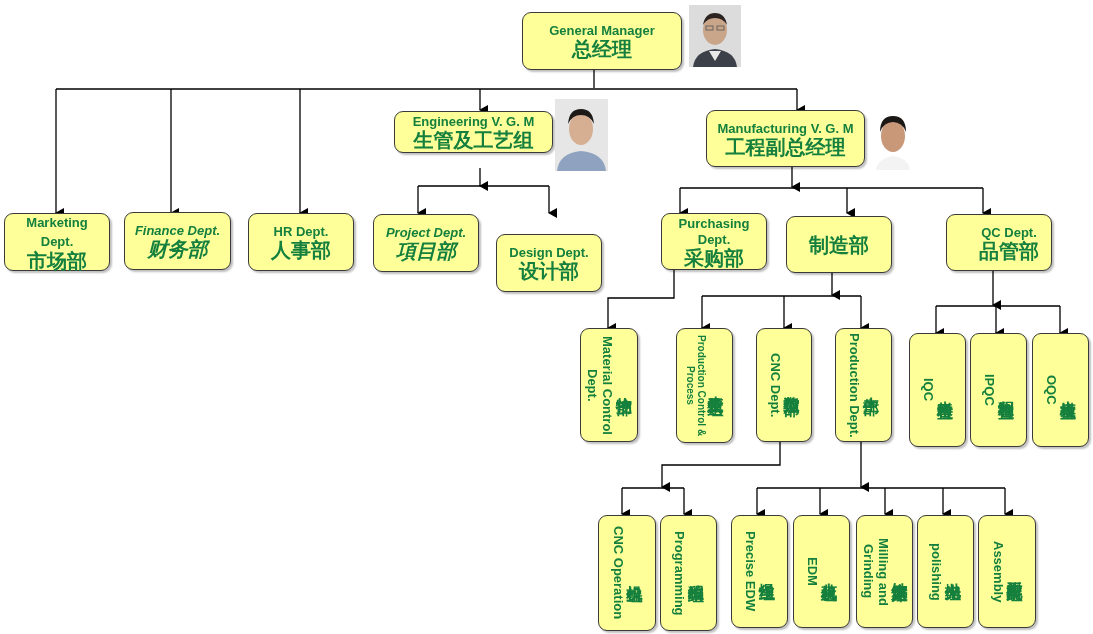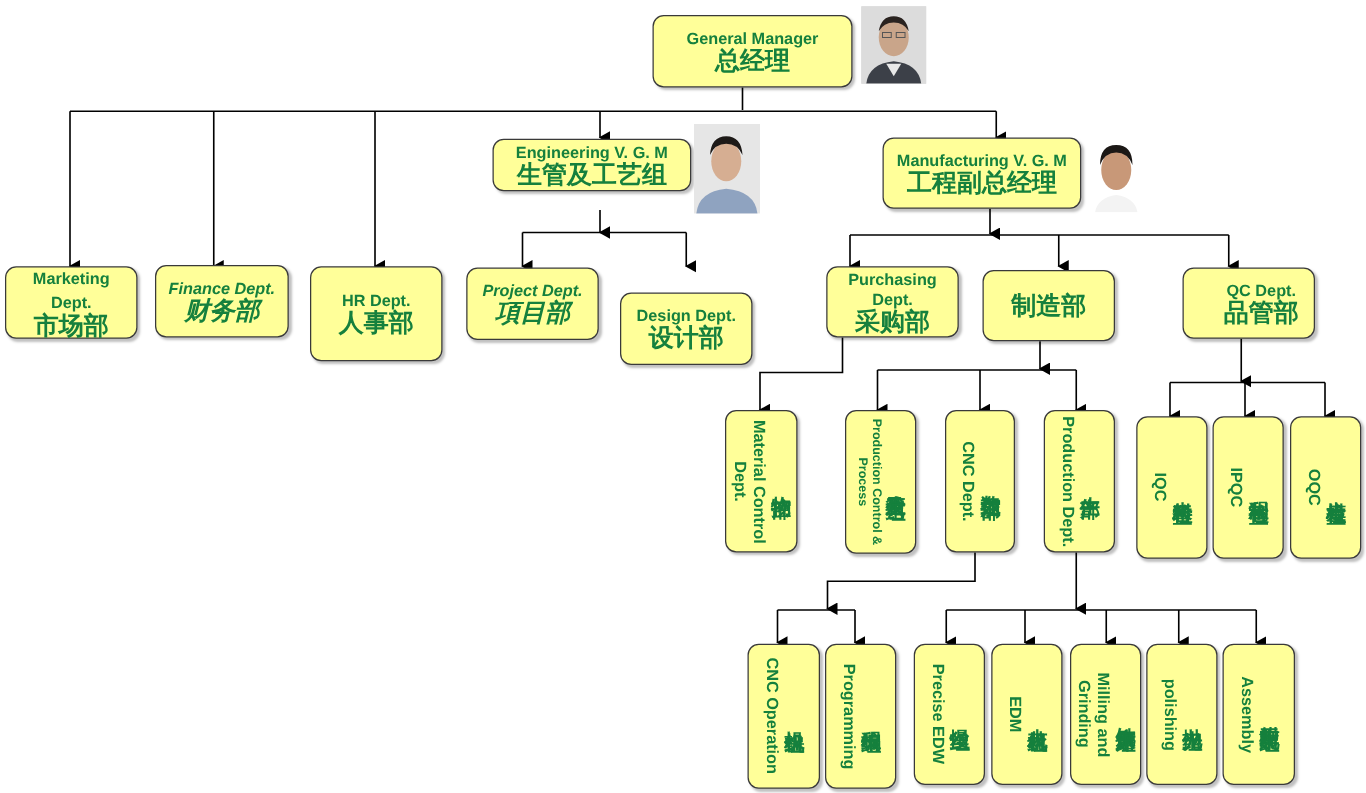--- a/index.html
+++ b/index.html
@@ -96,21 +96,21 @@
 </div>
 
 <div class="box" style="left:4px;top:213px;width:106px;height:58px;">
   <span class="en" style="width:80px;line-height:19px;">Marketing Dept.</span>
   <span class="cn">市场部</span>
 </div>
 <div class="box" style="left:124px;top:212px;width:107px;height:58px;font-style:italic;">
   <span class="en">Finance Dept.</span>
   <span class="cn">财务部</span>
 </div>
-<div class="box" style="left:248px;top:213px;width:106px;height:76px;">
+<div class="box" style="left:248px;top:213px;width:106px;height:58px;">
   <span class="en">HR Dept.</span>
   <span class="cn">人事部</span>
 </div>
 
 <div class="box" style="left:394px;top:111px;width:159px;height:42px;">
   <span class="en">Engineering V. G. M</span>
   <span class="cn">生管及工艺组</span>
 </div>
 <div class="photo" style="left:555px;top:99px;width:53px;height:72px;">
   <svg width="53" height="72" viewBox="0 0 53 72">

